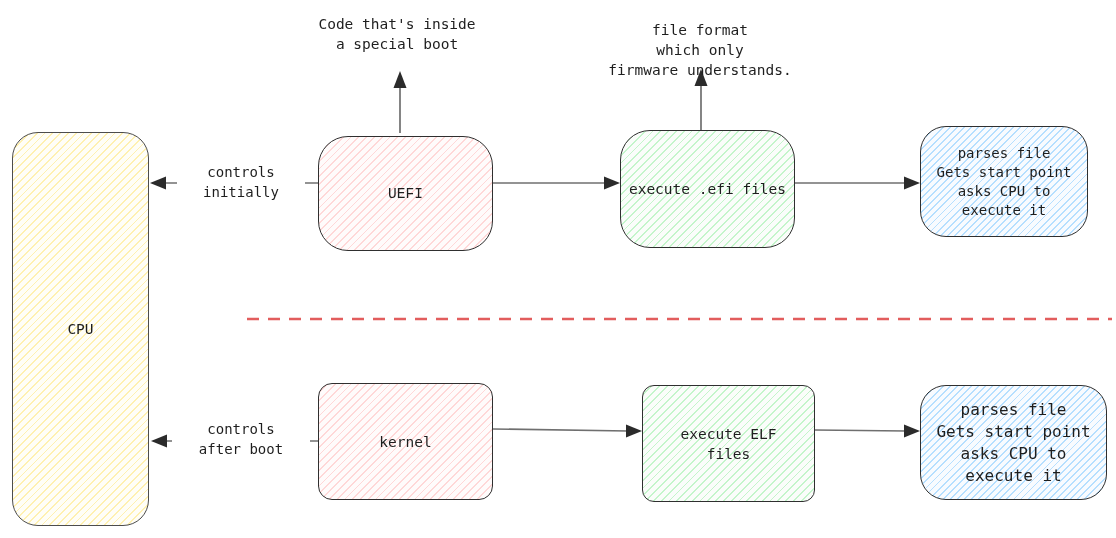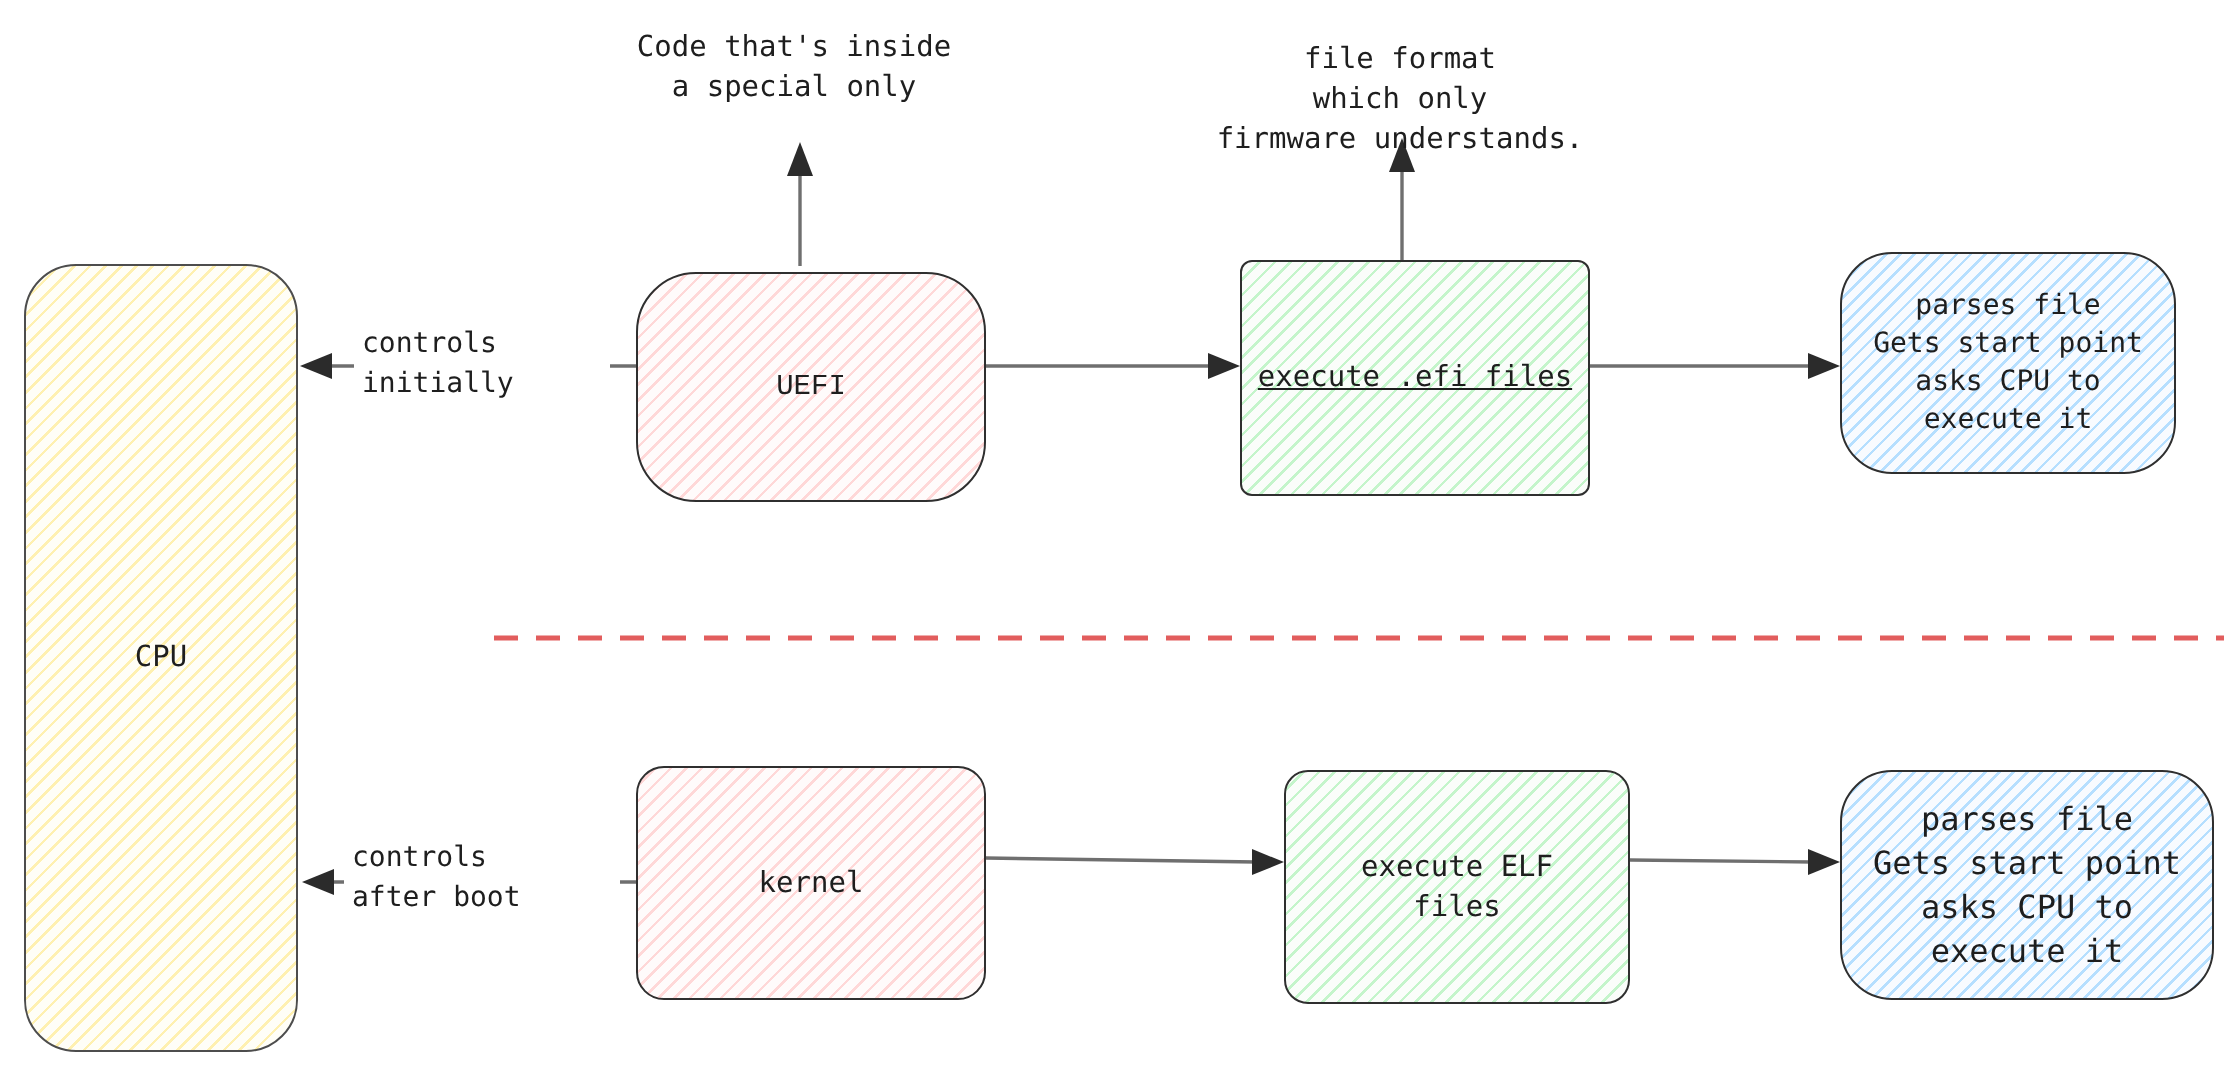--- a/index.html
+++ b/index.html
@@ -32,33 +32,33 @@
   .hatch-green{
     background-color:#fafdfa;
     background-image:repeating-linear-gradient(135deg, rgba(178,242,187,0.75) 0 1.3px, transparent 1.3px 5.5px);
   }
   .hatch-blue{
     background-color:#f8fbff;
     background-image:repeating-linear-gradient(135deg, rgba(165,216,255,0.8) 0 1.3px, transparent 1.3px 5px);
   }
   #cpu-box{left:12px;top:132px;width:137px;height:394px;border-radius:26px;border-color:#4d4d4d;}
   #uefi-box{left:318px;top:136px;width:175px;height:115px;border-radius:30px;font-family:Liberation Mono, monospace;}
-  #efi-box{left:620px;top:130px;width:175px;height:118px;border-radius:6px;text-decoration:underline;}
+  #efi-box{left:620px;top:130px;width:175px;height:118px;border-radius:30px;}
   #parses-top-box{left:920px;top:126px;width:168px;height:111px;border-radius:26px;font-size:14px;line-height:19px;}
   #kernel-box{left:318px;top:383px;width:175px;height:117px;border-radius:14px;}
   #elf-box{left:642px;top:385px;width:173px;height:117px;border-radius:12px;}
   #parses-bottom-box{left:920px;top:385px;width:187px;height:115px;border-radius:26px;font-size:16px;line-height:22px;}
   .note{
     position:absolute;text-align:center;
     font-size:14.5px;line-height:20px;
   }
   #uefi-note{left:277px;top:14px;width:240px;}
   #efi-note{left:580px;top:20px;width:240px;}
   .edge-label{
-    position:absolute;
+    position:absolute;text-align:center;
     font-size:14px;line-height:20px;
     background:#ffffff;
     padding:0 4px;
   }
   #label-controls-initially{left:177px;top:162px;width:120px;}
   #label-controls-after-boot{left:172px;top:419px;width:130px;}
 </style>
 </head>
 <body>
 
@@ -141,21 +141,21 @@
 
   <div id="parses-bottom-box" class="node hatch-blue">
     <div>parses file</div>
     <div>Gets start point</div>
     <div>asks CPU to</div>
     <div>execute it</div>
   </div>
 
   <div id="uefi-note" class="note">
     <div>Code that's inside</div>
-    <div>a special only</div>
+    <div>a special boot</div>
   </div>
 
   <div id="efi-note" class="note">
     <div>file format</div>
     <div>which only</div>
     <div>firmware understands.</div>
   </div>
 
   <div id="label-controls-initially" class="edge-label">
     <div>controls</div>

